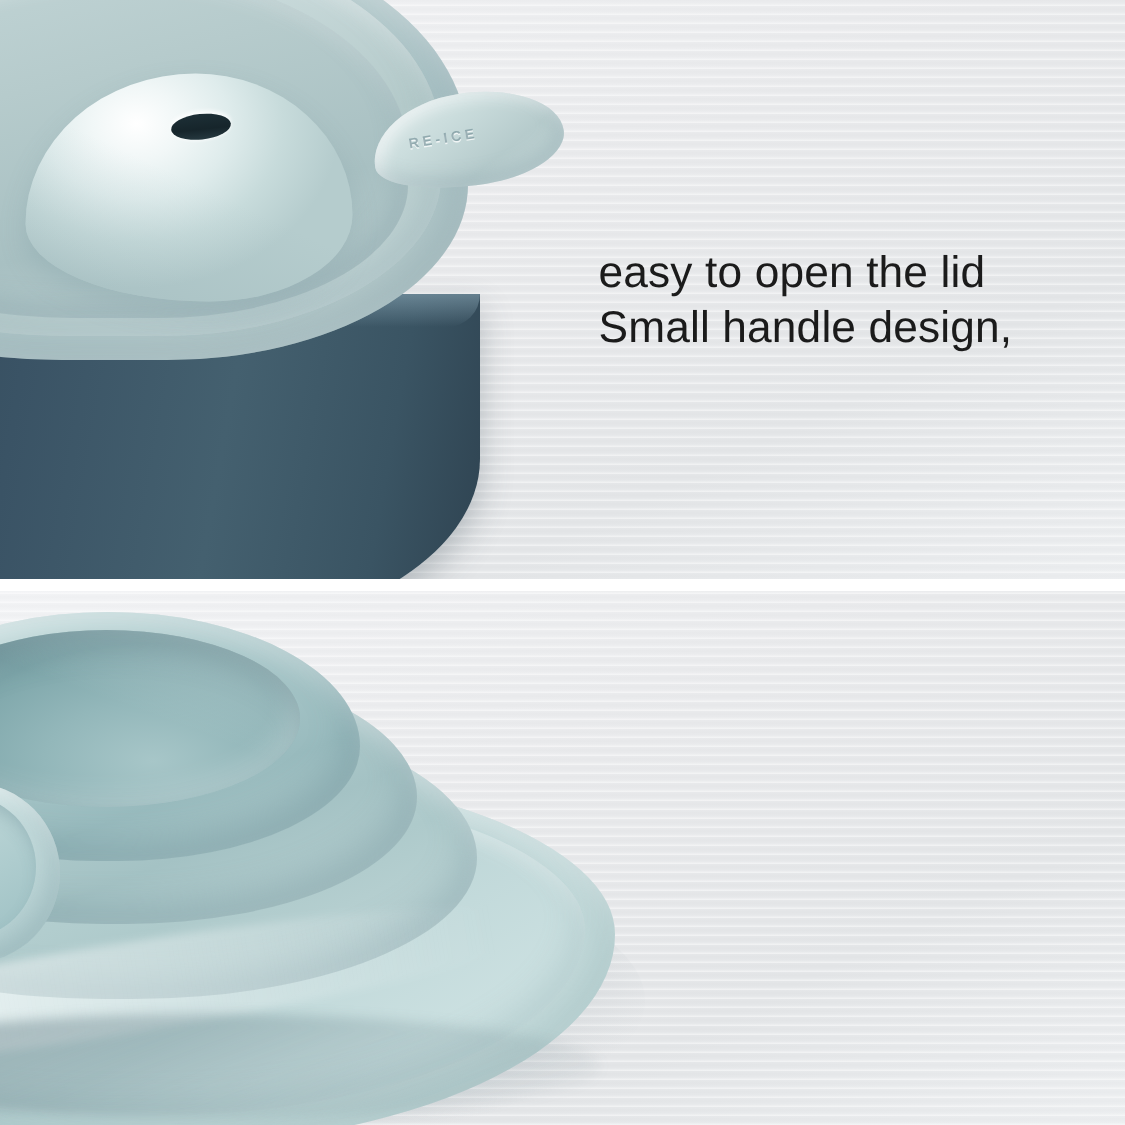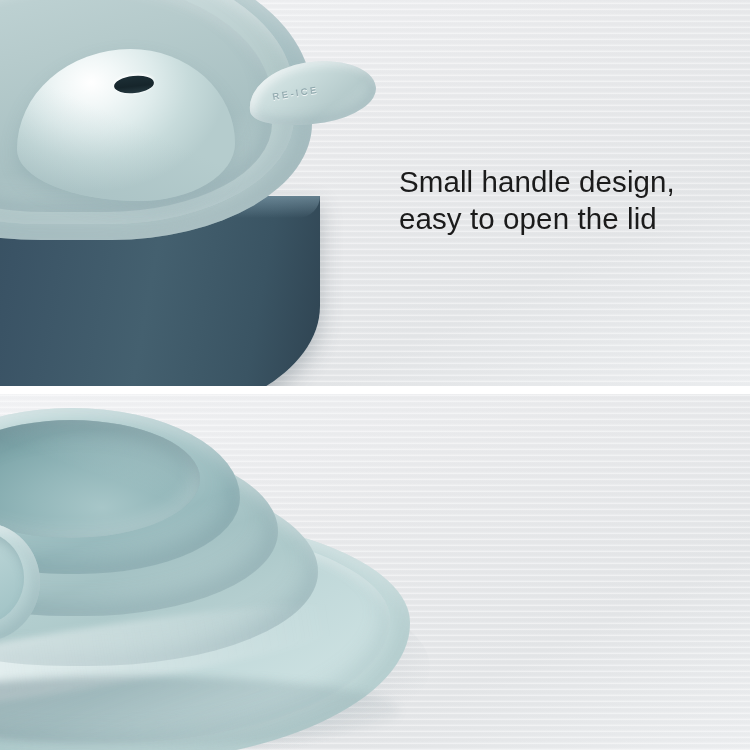--- a/index.html
+++ b/index.html
@@ -214,22 +214,22 @@
 
       <div id="lid-dome"></div>
       <div id="lid-dome-shade"></div>
       <div id="fill-hole"></div>
 
       <div id="handle-tab"></div>
       <div id="handle-brand">RE-ICE</div>
     </div>
 
     <div class="caption" id="caption-top">
+      <span class="line">easy to open the lid</span>
       <span class="line">Small handle design,</span>
-      <span class="line">easy to open the lid</span>
     </div>
   </section>
 
   <div class="divider"></div>
 
   <section class="panel" id="panel-bottom">
     <div class="panel-bg"></div>
 
     <div class="art-bottom">
       <div id="tray-shadow"></div>

